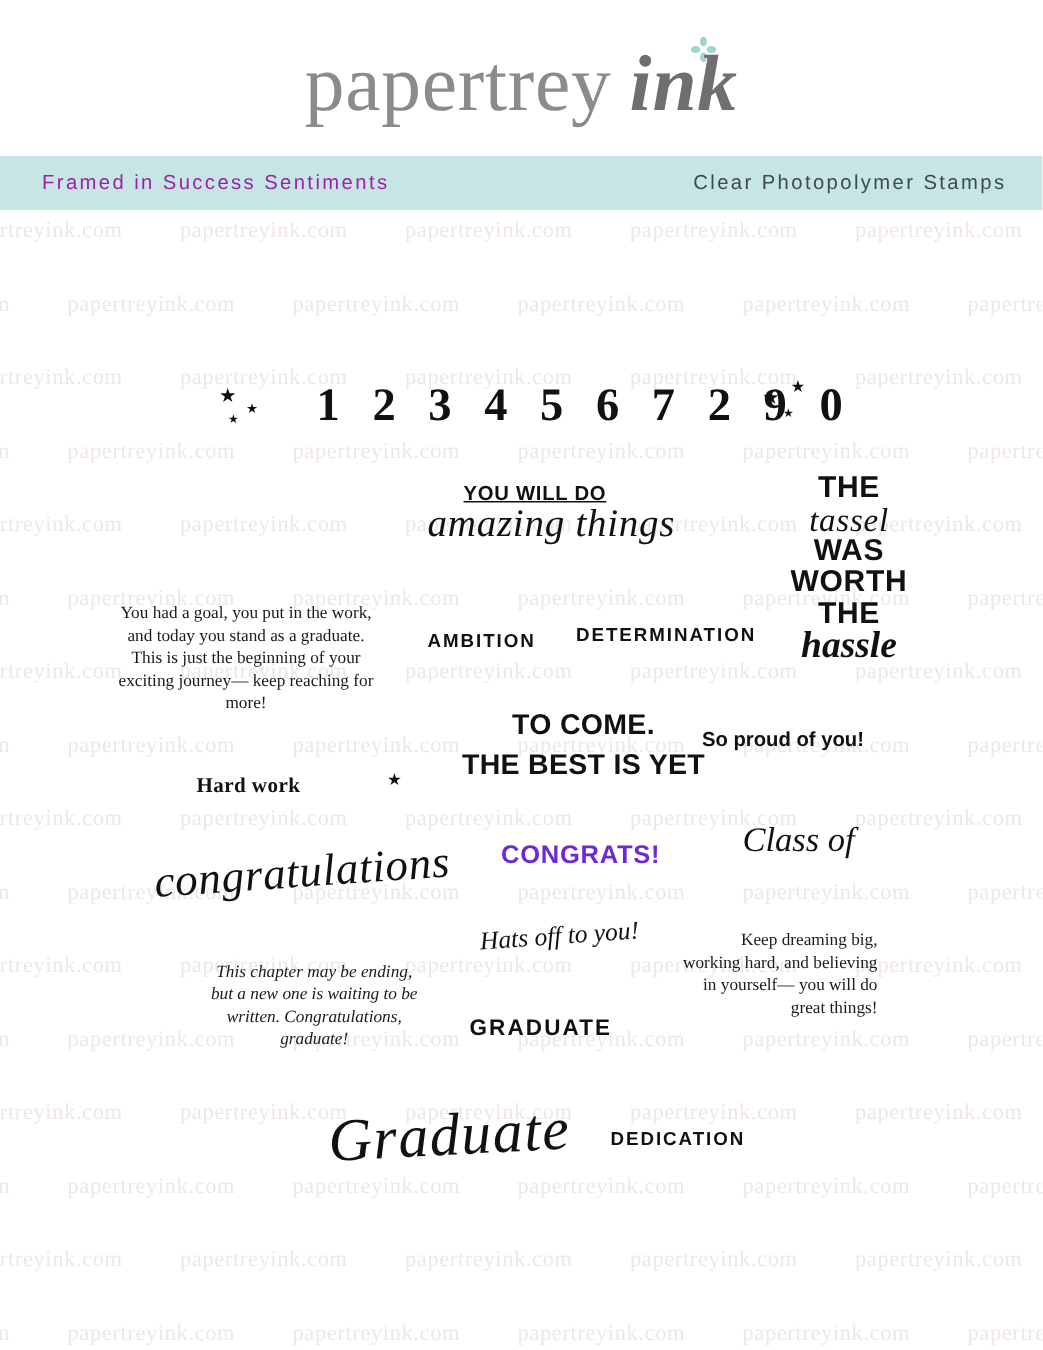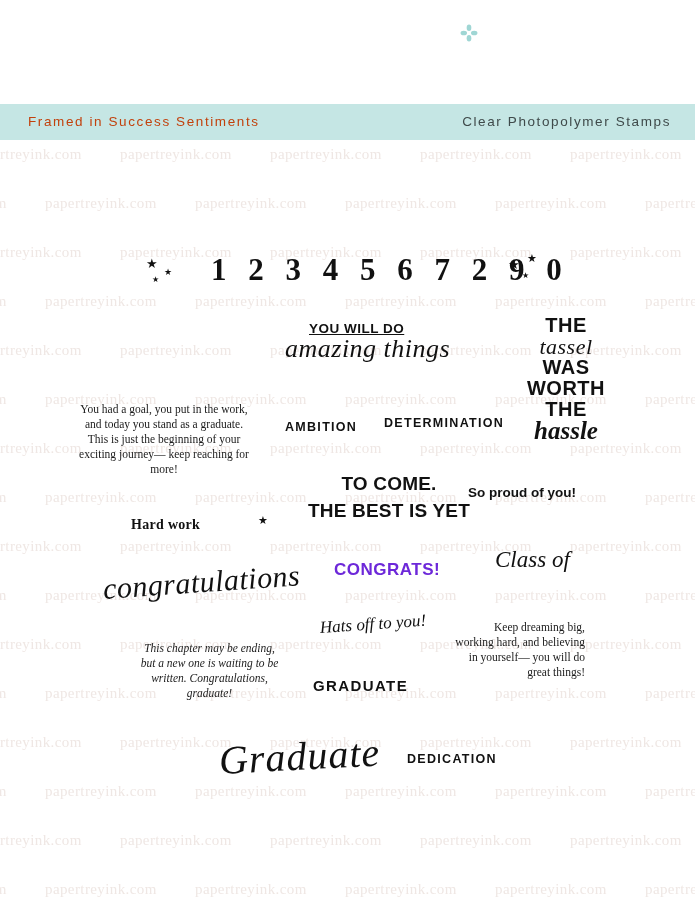--- a/index.html
+++ b/index.html
@@ -71,21 +71,21 @@
     width: 695px;
     height: 36px;
     background: #c5e6e4;
   }
   .band-left {
     position: absolute;
     left: 28px;
     top: 10px;
     font-size: 13.5px;
     letter-spacing: 1.6px;
-    color: #c2410c;
+    color: #a21caf;
     font-family: "Liberation Sans", sans-serif;
   }
   .band-right {
     position: absolute;
     right: 24px;
     top: 10px;
     font-size: 13.5px;
     letter-spacing: 1.6px;
     color: #3f4a4a;
     font-family: "Liberation Sans", sans-serif;
@@ -280,20 +280,23 @@
   <div class="logo-area">
     <svg class="logo-flower" viewBox="0 0 20 20">
       <g fill="#9fd6d4">
         <ellipse cx="10" cy="4.2" rx="2.6" ry="3.6"></ellipse>
         <ellipse cx="10" cy="15.8" rx="2.6" ry="3.6"></ellipse>
         <ellipse cx="4.2" cy="10" rx="3.6" ry="2.6"></ellipse>
         <ellipse cx="15.8" cy="10" rx="3.6" ry="2.6"></ellipse>
       </g>
       <circle cx="10" cy="10" r="2.1" fill="#ffffff"></circle>
     </svg>
+    <div class="logo-text">
+      <span class="word1">papertrey</span><span class="word2">ink</span>
+    </div>
   </div>
 
   <div class="band">
     <div class="band-left">Framed in Success Sentiments</div>
     <div class="band-right">Clear Photopolymer Stamps</div>
   </div>
 
   <div class="watermarks" id="wm-layer">
       <span class="wm" style="left: -30px; top: 6px;">papertreyink.com</span>
       <span class="wm" style="left: 120px; top: 6px;">papertreyink.com</span>

